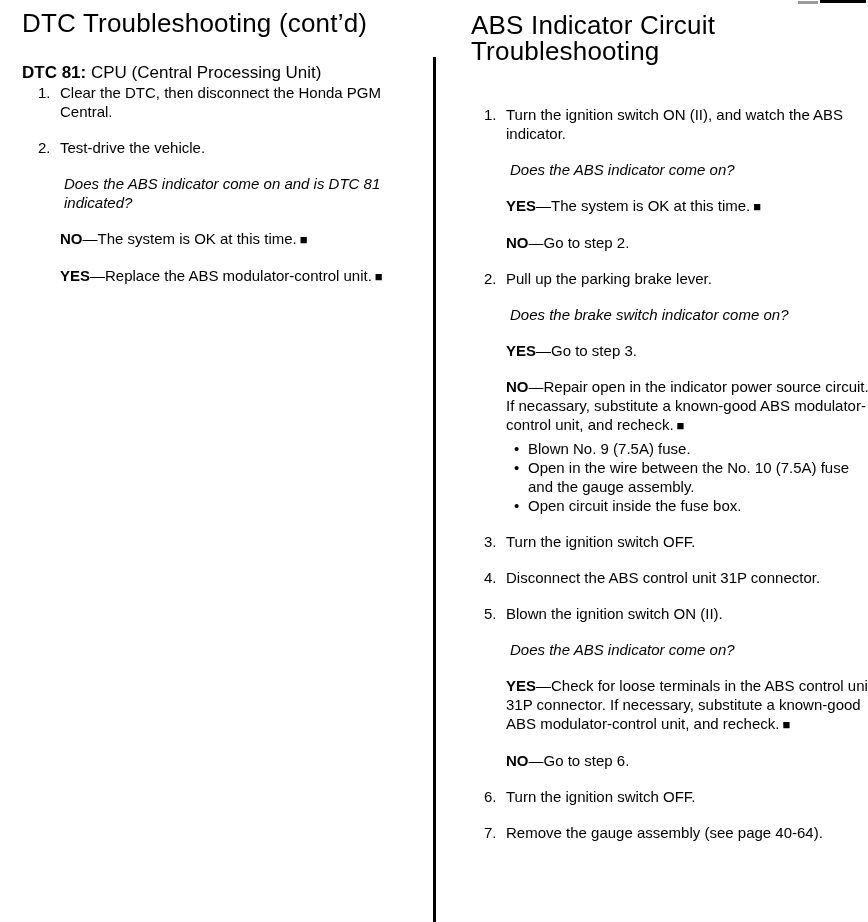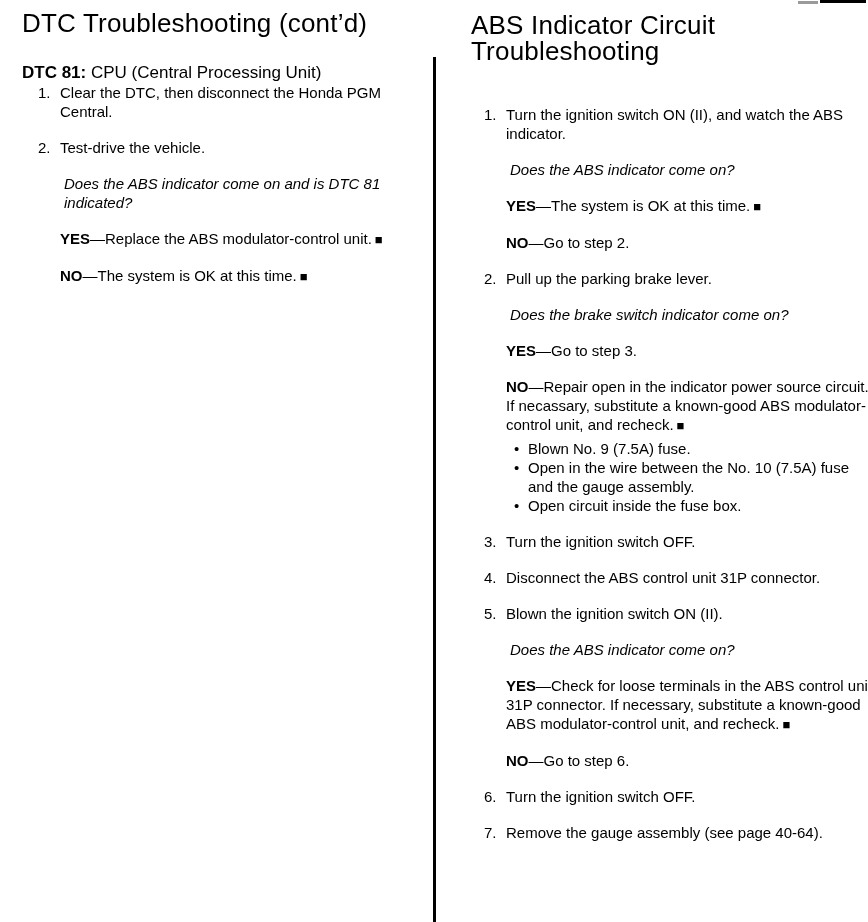--- a/index.html
+++ b/index.html
@@ -65,22 +65,22 @@
     <div class="blocks">
         <div class="block step">
           <span class="num">1.</span>
           <span class="txt">Clear the DTC, then disconnect the Honda PGM Central.</span>
         </div>
         <div class="block step">
           <span class="num">2.</span>
           <span class="txt">Test-drive the vehicle.</span>
         </div>
         <div class="block question">Does the ABS indicator come on and is DTC 81 indicated?</div>
+        <div class="block result"><span class="lbl">NO</span><span class="dash">—</span><span class="rtxt">The system is OK at this time.</span><span class="sq">■</span></div>
         <div class="block result"><span class="lbl">YES</span><span class="dash">—</span><span class="rtxt">Replace the ABS modulator-control unit.</span><span class="sq">■</span></div>
-        <div class="block result"><span class="lbl">NO</span><span class="dash">—</span><span class="rtxt">The system is OK at this time.</span><span class="sq">■</span></div>
       </div>
   </div>
 
   <div class="col col-right">
     <h1 class="h1">ABS Indicator Circuit
 Troubleshooting</h1>
     <div class="blocks">
         <div class="block step">
           <span class="num">1.</span>
           <span class="txt">Turn the ignition switch ON (II), and watch the ABS indicator.</span>

